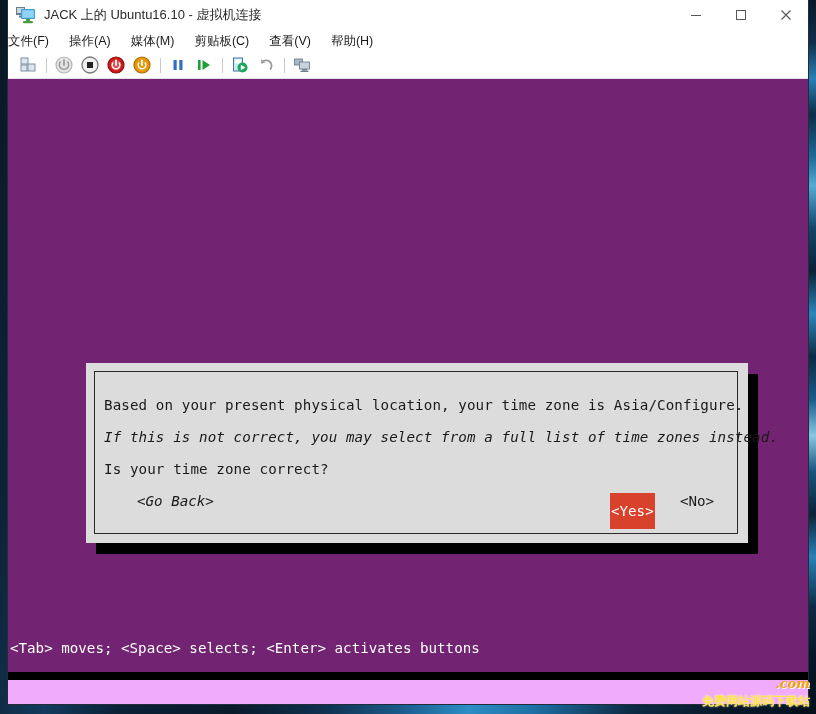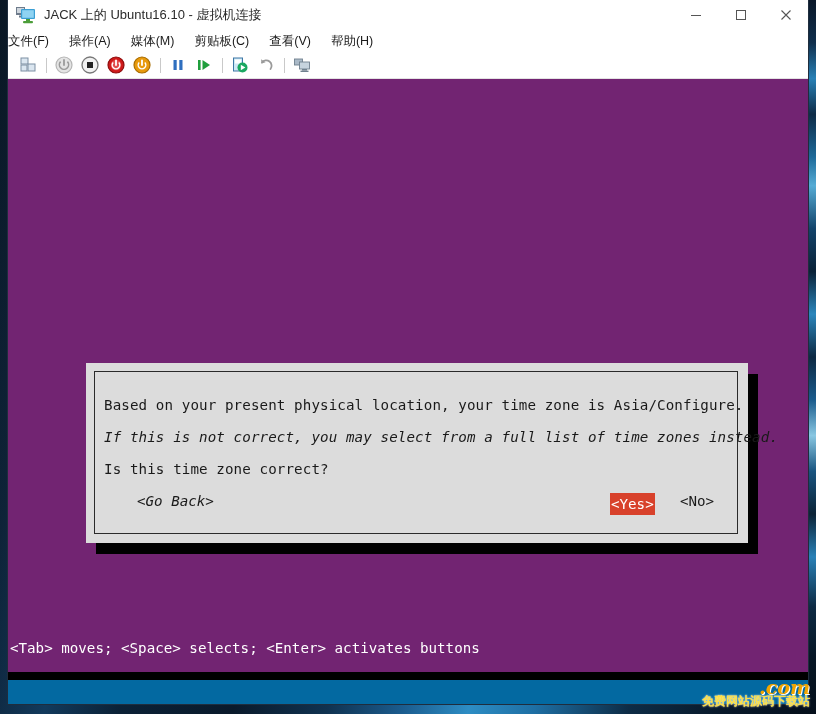--- a/index.html
+++ b/index.html
@@ -29,21 +29,21 @@
       #1f6e9f 22%, #59b3de 26%, #13466e 32%, #0a2238 38%,
       #2d8cc4 44%, #0d2a44 50%, #1b5f92 56%, #8fd0ec 61%,
       #1a5885 66%, #0c2438 72%, #2b87bf 78%, #0e2b45 85%,
       #071726 92%, #050f1b 100%);
     opacity: .95;
   }
 
   
   #vmwindow {
     position: absolute; left: 8px; top: 0; width: 800px; height: 704px;
-    background: #0369a1;
+    background: #f0abfc;
     box-shadow: 0 0 0 1px #1f2d3d;
   }
 
   
   #titlebar {
     position: relative;
     height: 30px; background: #ffffff;
     display: flex; align-items: center;
   }
   #title-icon { margin-left: 8px; width: 20px; height: 18px; position: relative; }
@@ -131,21 +131,21 @@
   #dlg-l3 { top: 98px; }
   #dlg-buttons {
     position: absolute; left: 18px; top: 130px; width: 612px;
     font-size: 14.2px;
     font-family: "DejaVu Sans Mono", "Liberation Mono", monospace;
     color: #1a1a1a;
   }
   #btn-goback { position: absolute; left: 33px; white-space: pre; font-style: italic; }
   #btn-yes {
     position: absolute; left: 506px;
-    background: #d8412b; color: #ffffff; padding: 3px 1px; white-space: pre;
+    background: #d8412b; color: #ffffff; padding: 10px 1px; white-space: pre;
   }
   #btn-no { position: absolute; left: 576px; white-space: pre; }
 
   
   #vm-help {
     position: absolute; left: 0; bottom: 24px; width: 800px;
     color: #ffffff; font-size: 14.2px; padding-left: 2px;
     white-space: pre;
     font-family: "DejaVu Sans Mono", "Liberation Mono", monospace;
   }
@@ -178,21 +178,21 @@
     font-family: "DejaVu Serif", serif;
     font-style: italic; font-weight: bold;
     font-size: 46px; line-height: 46px;
     letter-spacing: -2px;
   }
   #wm-asp { color: #d8231f; text-shadow: 1px 1px 0 #fff3d0; }
   #wm-ku  { color: #f2a900; text-shadow: 1px 1px 0 #ffffff; }
   #wm-com {
     position: absolute; right: 2px; top: 22px;
     font-family: "DejaVu Serif", serif; font-style: italic; font-weight: bold;
-    font-size: 19px; color: #f0a500; text-shadow: 1px 1px 0 #ffffff;
+    font-size: 13px; color: #f0a500; text-shadow: 1px 1px 0 #ffffff;
   }
   #wm-sub {
     position: absolute; right: 2px; bottom: 2px;
     font-family: Liberation Sans, sans-serif;
     font-size: 12px; font-weight: bold; color: #fde047;
     text-shadow: 0 0 2px #ffffff;
     white-space: nowrap;
   }
 </style>
 </head>
@@ -337,21 +337,21 @@
   <div id="vmscreen">
 
     <div id="dlg-shadow"></div>
 
     <div id="dialog">
       <div id="dlg-inner"></div>
 
 
       <div class="dlg-line" id="dlg-l1">Based on your present physical location, your time zone is Asia/Configure.</div>
       <div class="dlg-line" id="dlg-l2">If this is not correct, you may select from a full list of time zones instead.</div>
-      <div class="dlg-line" id="dlg-l3">Is this time zone correct?</div>
+      <div class="dlg-line" id="dlg-l3">Is your time zone correct?</div>
 
       <div id="dlg-buttons">
         <span id="btn-goback">&lt;Go Back&gt;</span>
         <span id="btn-yes">&lt;Yes&gt;</span>
         <span id="btn-no">&lt;No&gt;</span>
       </div>
     </div>
 
     <div id="vm-help">&lt;Tab&gt; moves; &lt;Space&gt; selects; &lt;Enter&gt; activates buttons</div>
     <div id="vm-blackstrip"></div>

